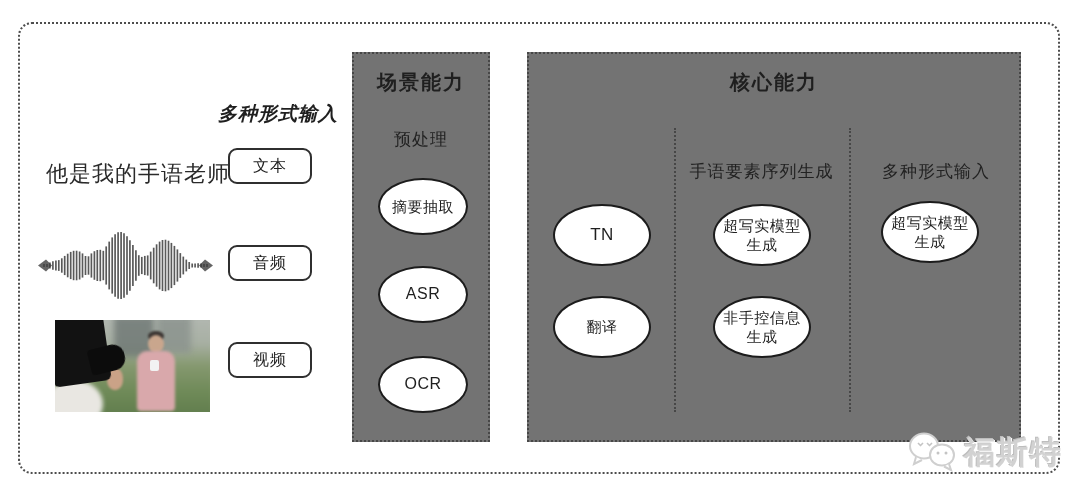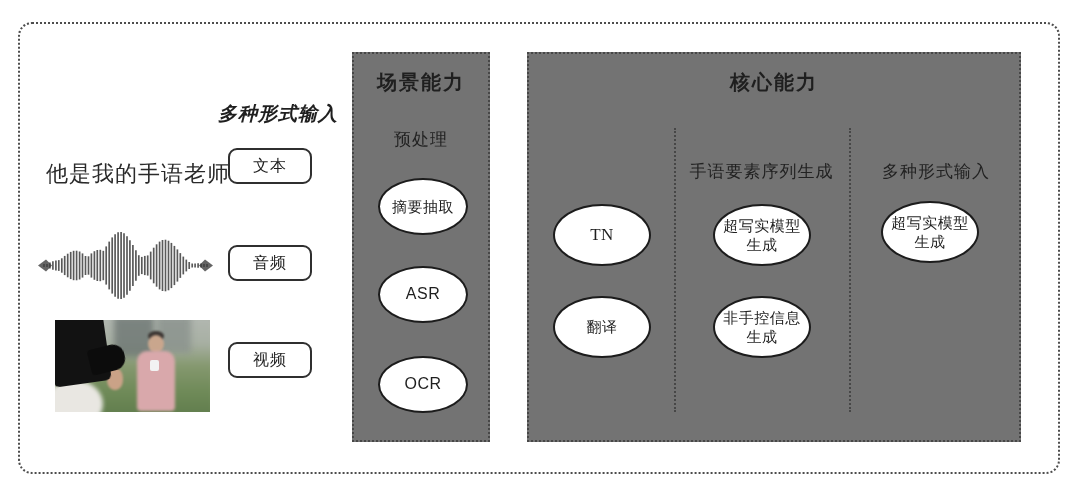--- a/index.html
+++ b/index.html
@@ -56,21 +56,21 @@
   .col-divider { position: absolute; top: 74px; height: 284px; width: 0; border-left: 2px dotted #474747; }
   .div-1 { left: 145px; } .div-2 { left: 320px; }
 
   .col-header { top: 106px; }
   .col-h1 { left: 0; width: 145px; } .col-h2 { left: 145px; width: 175px; } .col-h3 { left: 320px; width: 174px; }
 
   .core-e { width: 98px; height: 62px; }
   .c1 { left: 24px; } .c2 { left: 184px; } .c3 { left: 352px; }
   .row-a { top: 150px; } .row-b { top: 242px; }
   .c3.row-a { top: 147px; } .c3.row-b { top: 245px; }
-  .tn-e { font-size: 17px; font-family: Liberation Serif, serif; }
+  .tn-e { font-size: 17px; }
 
   .watermark { left: 906px; top: 430px; width: 160px; height: 46px; display: flex; align-items: center; gap: 4px;
     background: transparent; }
   .wm-text { font-size: 31px; font-weight: bold; letter-spacing: 2px; color: #d2d2d2;
     text-shadow: 1px 1px 0 #ffffff, -1px -1px 0 #bdbdbd; }
 </style>
 </head>
 <body>
 
 <div class="stage">
@@ -189,14 +189,29 @@
 
     <div class="ellipse core-e c2 row-a">超写实模型
 生成</div>
     <div class="ellipse core-e c2 row-b">非手控信息
 生成</div>
 
     <div class="ellipse core-e c3 row-a">超写实模型
 生成</div>
   </div>
 
+  <div class="abs watermark">
+    <span>
+      <svg width="54" height="44" viewBox="0 0 54 44" fill="none" stroke="#cfcfcf" stroke-width="2">
+        <ellipse cx="18" cy="17" rx="14" ry="12.5" fill="#fff"></ellipse>
+        <path d="M10 28 l-2 7 l8 -4" fill="#fff" stroke="#cfcfcf"></path>
+        <path d="M12 14 l3 3 M17 14 l-3 3" stroke="#c4c4c4" stroke-width="1.6"></path>
+        <path d="M21 14 l3 3 M26 14 l-3 3" stroke="#c4c4c4" stroke-width="1.6"></path>
+        <ellipse cx="36" cy="26" rx="12" ry="10.5" fill="#fff"></ellipse>
+        <path d="M43 35 l2 6 l-7 -3.5" fill="#fff" stroke="#cfcfcf"></path>
+        <circle cx="32" cy="24" r="1.5" fill="#c4c4c4" stroke="none"></circle>
+        <circle cx="40" cy="24" r="1.5" fill="#c4c4c4" stroke="none"></circle>
+      </svg>
+    </span>
+    <span class="wm-text">福斯特</span>
+  </div>
 
 </div>
 
 </body></html>

